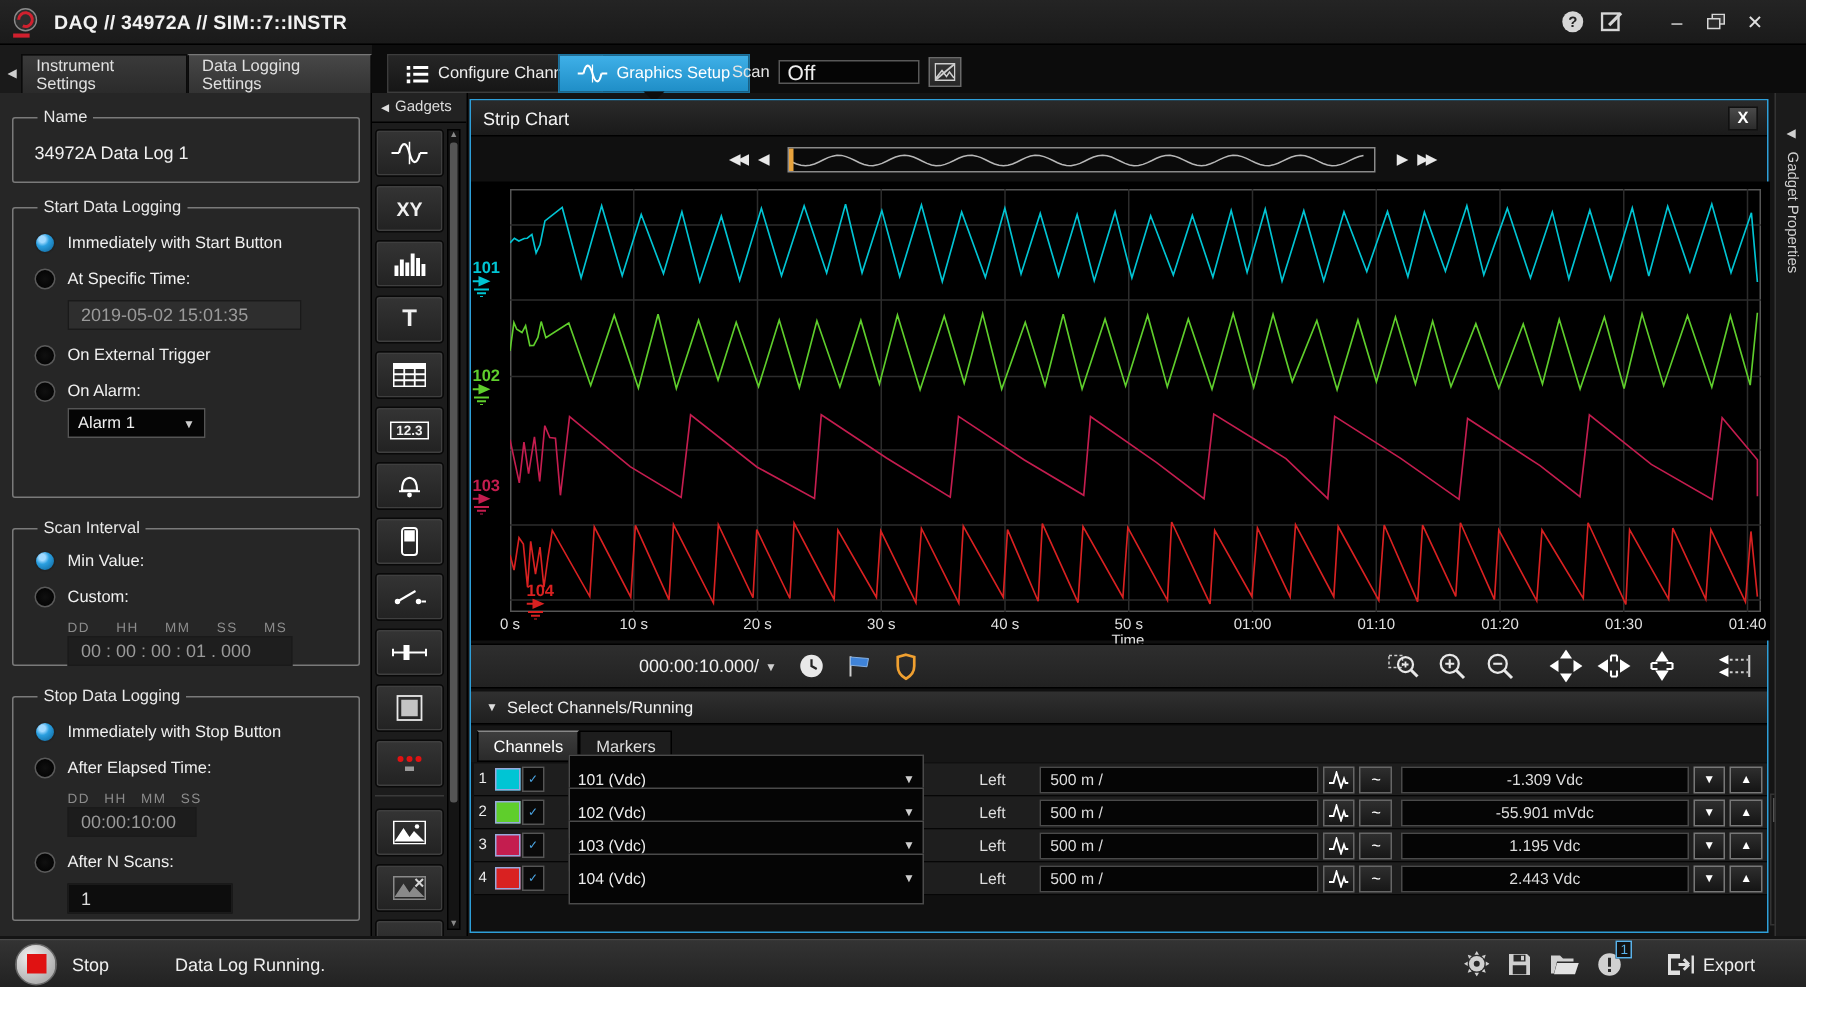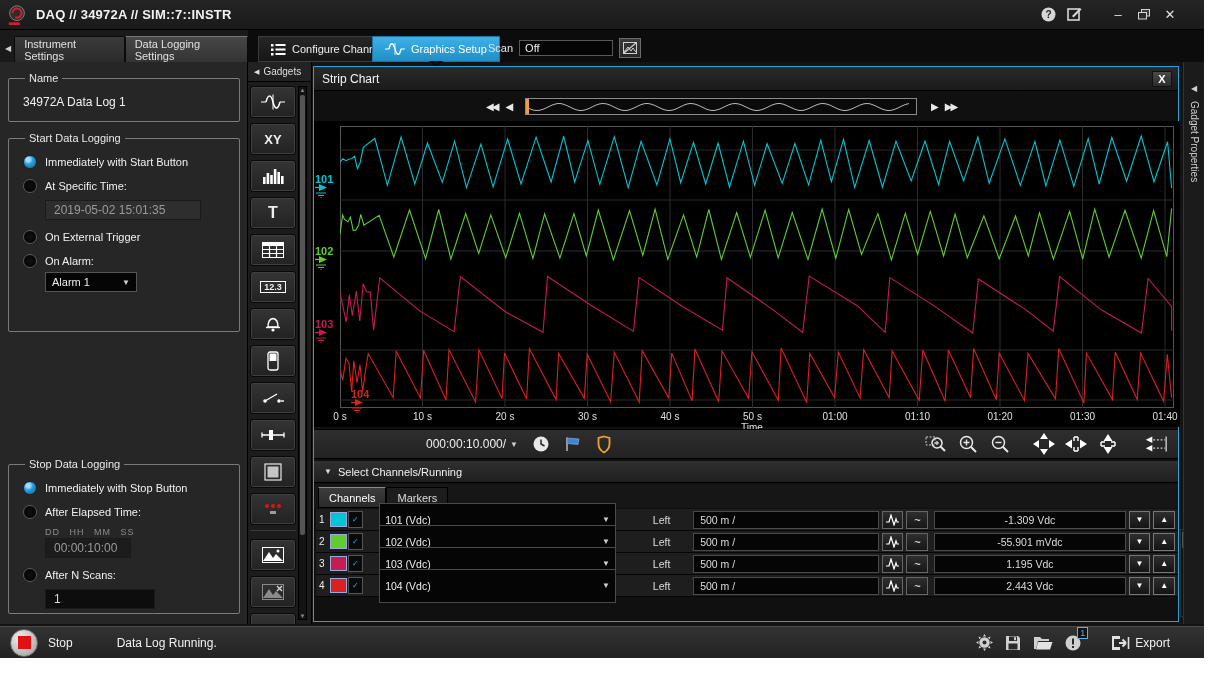--- a/index.html
+++ b/index.html
@@ -17,21 +17,21 @@
   
   .tabsrow { position:absolute; left:0; top:30px; width:100%; height:32px; background:#0c0c0c; }
   .lefttabs { position:absolute; left:0; top:0; width:248px; height:32px; background:#1a1a1a; display:flex; align-items:flex-end; }
   .chev { color:#cfcfcf; font-size:8px; margin:0 3px 9px 5px; }
   .ltab { height:26px; padding:0 9px; display:flex; align-items:center; background:linear-gradient(#3a3a3a,#2b2b2b); border:1px solid #0a0a0a; border-bottom:none; font-size:11px; color:#e0e0e0; cursor:pointer; }
   .ltab.active { background:linear-gradient(#474747,#333); border-top:1px solid #777; }
   .mtab { position:absolute; top:6px; height:26px; display:flex; align-items:center; gap:6px; padding:0 12px; background:linear-gradient(#262626,#161616); border:1px solid #3c3c3c; color:#eee; cursor:pointer; }
   .mtab.blue { background:linear-gradient(#3fb0e8,#1f8ec7); border-color:#1a739f; color:#fff; }
   .mtab.blue:after { content:""; position:absolute; left:50%; bottom:-7px; margin-left:-7px; border:7px solid transparent; border-top-color:#0d0d0d; border-bottom:none; }
   .modewrap { position:absolute; left:488px; top:8px; display:flex; align-items:center; gap:6px; }
-  .modefield { width:94px; height:16px; background:#050505; border:1px solid #585858; color:#eee; font-size:11px; padding:0 5px; font-family:"Liberation Sans",sans-serif; }
+  .modefield { width:94px; height:16px; background:#050505; border:1px solid #585858; color:#eee; font-size:14px; padding:0 5px; font-family:"Liberation Sans",sans-serif; }
   .iconbtn20 { width:22px; height:20px; background:linear-gradient(#3a3a3a,#262626); border:1px solid #6a6a6a; display:flex; align-items:center; justify-content:center; cursor:pointer; }
 
   
   .leftpanel { position:absolute; left:0; top:62px; width:248px; height:562px; background:#262626; border-right:1px solid #000; }
   .group { position:absolute; left:8px; width:232px; border:1px solid #7a7a7a; border-radius:2px; }
   .legend { position:absolute; top:-7px; left:16px; background:#262626; padding:0 4px; font-size:11px; color:#e8e8e8; }
   .radio-row { display:flex; align-items:center; gap:8px; margin:10px 0 0 14px; cursor:pointer; }
   .radio { width:14px; height:14px; border-radius:50%; background:radial-gradient(#101010,#000); border:1px solid #5a5a5a; flex:0 0 auto; }
   .radio.sel { background:radial-gradient(circle at 35% 30%, #9fd9ff 0 18%, #2a9fe0 40%, #0c5f93 100%); border-color:#222; }
   .rlabel { color:#f0f0f0; }
@@ -221,20 +221,33 @@
       <div class="radio-row">
         <span class="radio"></span>
         <span class="rlabel">On Alarm:</span>
       </div>
       <div class="combo">
         <span>Alarm 1</span>
         <span class="arr">▼</span>
       </div>
     </div>
 
+    <div class="group" style="top:290px; height:92px;">
+      <span class="legend">Scan Interval</span>
+      <div class="radio-row" style="margin-top:14px;">
+        <span class="radio sel"></span>
+        <span class="rlabel">Min Value:</span>
+      </div>
+      <div class="radio-row">
+        <span class="radio"></span>
+        <span class="rlabel">Custom:</span>
+      </div>
+      <div class="units">DD HH MM SS MS</div>
+      <div class="dfield" style="width:150px; margin-left:36px; background:#1e1e1e;">00 : 00 : 00 : 01 . 000</div>
+    </div>
 
     <div class="group" style="top:402px; height:150px;">
       <span class="legend">Stop Data Logging</span>
       <div class="radio-row" style="margin-top:16px;">
         <span class="radio sel"></span>
         <span class="rlabel">Immediately with Stop Button</span>
       </div>
       <div class="radio-row">
         <span class="radio"></span>
         <span class="rlabel">After Elapsed Time:</span>

